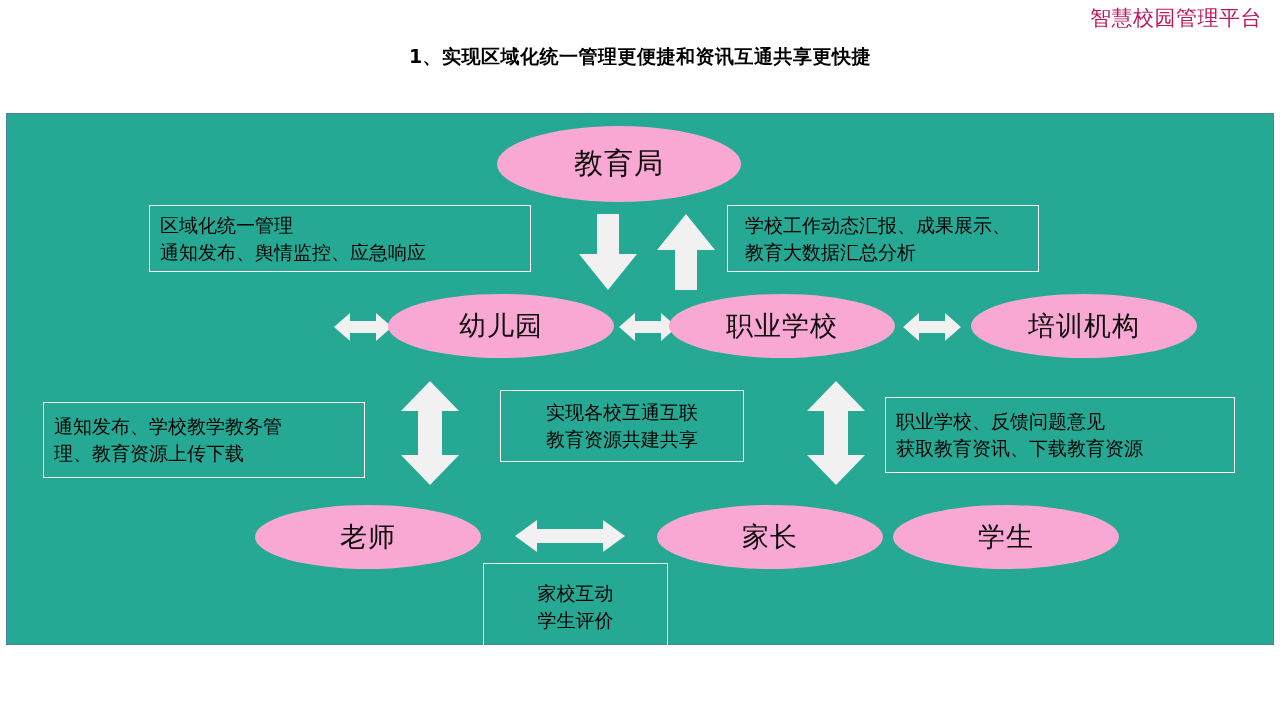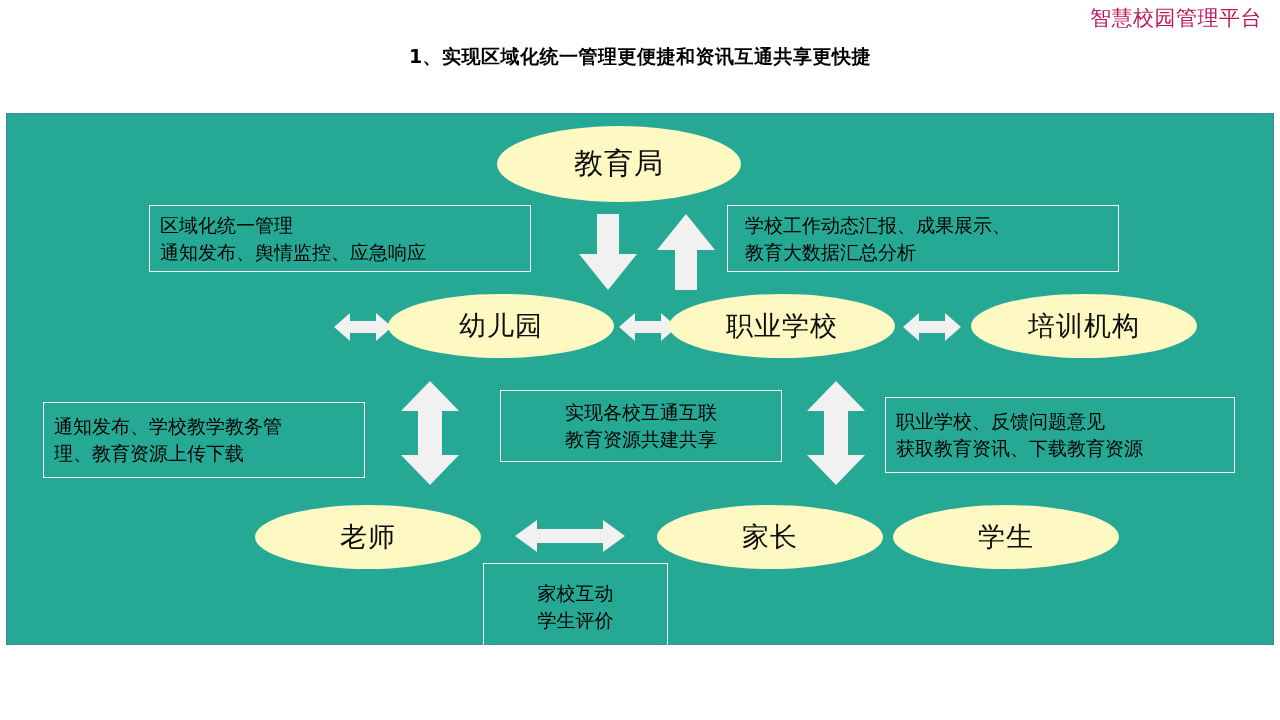--- a/index.html
+++ b/index.html
@@ -51,21 +51,21 @@
   }
 
   
   .node {
     position: absolute;
     box-sizing: border-box;
   }
 
   
   .oval {
-    background: #fef9c3;
+    background: #f9a8d4;
     border-radius: 50%;
     display: flex;
     align-items: center;
     justify-content: center;
     color: #0d0d0d;
     font-size: 27px;
     letter-spacing: 1px;
     white-space: nowrap;
   }
   .oval.big {
@@ -117,21 +117,21 @@
 
   <div class="node arrow" style="left:650px; top:100px; width:58px; height:76px;">
     <svg viewBox="0 0 58 76" preserveAspectRatio="none">
       <polygon points="29,0 58,36 40,36 40,76 18,76 18,36 0,36" fill="#f1f1f1"></polygon>
     </svg>
   </div>
 
   <div class="node tbox" style="left:142px; top:91px; width:382px; height:67px;">区域化统一管理
 通知发布、舆情监控、应急响应</div>
 
-  <div class="node tbox" style="left:720px; top:91px; width:392px; height:67px;padding-left:17px;">学校工作动态汇报、成果展示、
+  <div class="node tbox" style="left:720px; top:91px; width:312px; height:67px;padding-left:17px;">学校工作动态汇报、成果展示、
 教育大数据汇总分析</div>
 
 
   <div class="node arrow" style="left:327px; top:199px; width:58px; height:28px;">
     <svg viewBox="0 0 58 28" preserveAspectRatio="none">
       <polygon points="0,14 16,0 16,8 42,8 42,0 58,14 42,28 42,20 16,20 16,28" fill="#f1f1f1"></polygon>
     </svg>
   </div>
 
   <div class="node oval" style="left:381px; top:180px; width:226px; height:64px;">幼儿园</div>
@@ -154,21 +154,21 @@
 
   <div class="node tbox" style="left:36px; top:288px; width:322px; height:76px;">通知发布、学校教学教务管
 理、教育资源上传下载</div>
 
   <div class="node arrow" style="left:394px; top:267px; width:58px; height:104px;">
     <svg viewBox="0 0 58 104" preserveAspectRatio="none">
       <polygon points="29,0 58,30 41,30 41,74 58,74 29,104 0,74 17,74 17,30 0,30" fill="#f1f1f1"></polygon>
     </svg>
   </div>
 
-  <div class="node tbox center" style="left:493px; top:276px; width:282px; height:72px;">实现各校互通互联
+  <div class="node tbox center" style="left:493px; top:276px; width:244px; height:72px;">实现各校互通互联
 教育资源共建共享</div>
 
   <div class="node arrow" style="left:800px; top:267px; width:58px; height:104px;">
     <svg viewBox="0 0 58 104" preserveAspectRatio="none">
       <polygon points="29,0 58,30 41,30 41,74 58,74 29,104 0,74 17,74 17,30 0,30" fill="#f1f1f1"></polygon>
     </svg>
   </div>
 
   <div class="node tbox" style="left:878px; top:283px; width:350px; height:76px;">职业学校、反馈问题意见
 获取教育资讯、下载教育资源</div>

